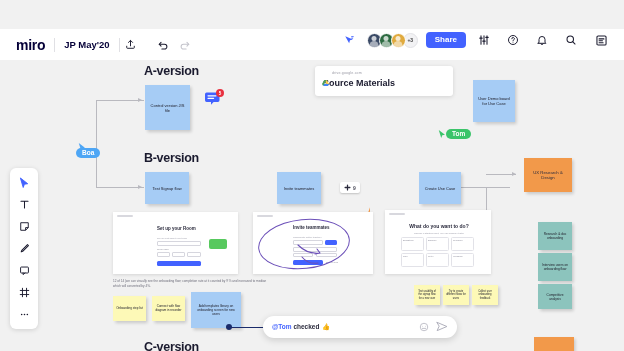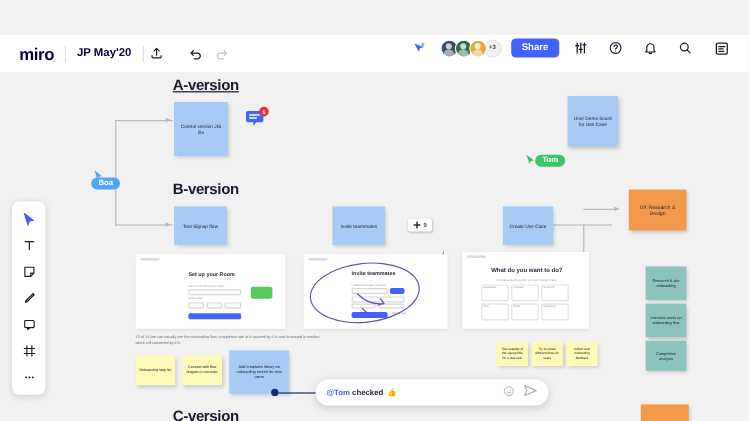--- a/index.html
+++ b/index.html
@@ -206,33 +206,44 @@
     <div class="flowline" style="left:96px; top:100px; width:1px; height:88px;"></div>
     <div class="flowline" style="left:96px; top:100px; width:48px; height:1px;"></div>
     <div class="arrowhead" style="left:138px; top:97.5px;"></div>
     <div class="flowline" style="left:96px; top:187px; width:48px; height:1px;"></div>
     <div class="arrowhead" style="left:138px; top:184.5px;"></div>
     <div class="flowline" style="left:460px; top:187px; width:50px; height:1px;"></div>
     <div class="flowline" style="left:486px; top:187px; width:1px; height:60px;"></div>
     <div class="flowline" style="left:486px; top:174px; width:30px; height:1px;"></div>
     <div class="arrowhead" style="left:512px; top:171.5px;"></div>
 
-    <div class="hdr" style="left:144px; top:64px;text-decoration:underline;">A-version</div>
+    <div class="hdr" style="left:144px; top:64px;">A-version</div>
     <div class="note nblue" style="left:145px; top:85px; width:45px; height:45px;">
       <span class="t">Control version JIS file</span>
     </div>
 
     <div class="cbubble" style="left:204px; top:92px;">
       <svg width="18" height="14" viewBox="0 0 18 14" fill="none">
           <path d="M1 2.2A1.6 1.6 0 012.6.6h11.3A1.6 1.6 0 0115.5 2.2v6.1a1.6 1.6 0 01-1.6 1.6H9.6L7 12.8V9.9H2.6A1.6 1.6 0 011 8.3z" fill="#4262ff"></path>
           <path d="M4 3.8h8M4 6.3h5.6" stroke="#fff" stroke-width="1.2" stroke-linecap="round"></path>
         </svg>
       <span class="cbadge">5</span>
     </div>
 
+    <div class="linkcard" style="left:315px; top:66px; width:138px; height:30px;">
+      <span class="gdrive">
+        <svg width="7" height="6" viewBox="0 0 14 12">
+            <path d="M4.7 0h4.6l4.7 8.1H9.4z" fill="#ffd04b"></path>
+            <path d="M4.7 0L0 8.1l2.3 3.9L9.3 0z" fill="#4a9e5c"></path>
+            <path d="M2.3 12h9.4l2.3-3.9H4.6z" fill="#4285f4"></path>
+          </svg>
+      </span>
+      <div class="url">drive.google.com</div>
+      <div class="ttl">Source Materials</div>
+    </div>
 
     <div class="note nblue" style="left:473px; top:80px; width:42px; height:42px;">
       <span class="t">User Demo board for Use Case</span>
     </div>
 
     <div class="cursorlbl" style="left:438px; top:125px;">
       <span style="margin-right:-1px;">
         <svg width="9" height="10" viewBox="0 0 12 13">
             <path d="M1 1l8.3 6.6-3.6.5-1.4 3.6z" fill="#3bc46a"></path>
           </svg>

